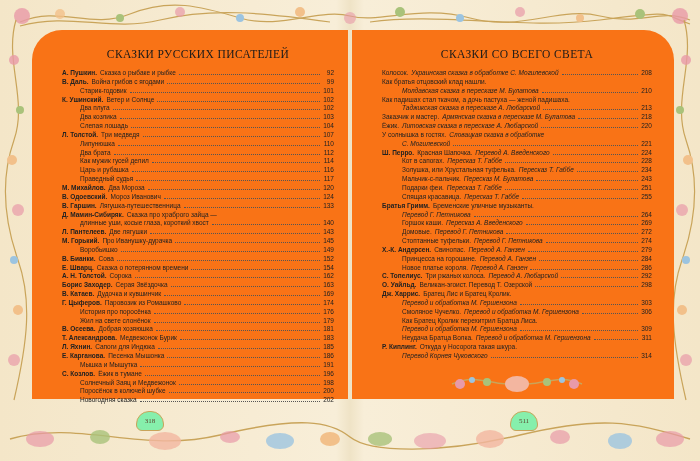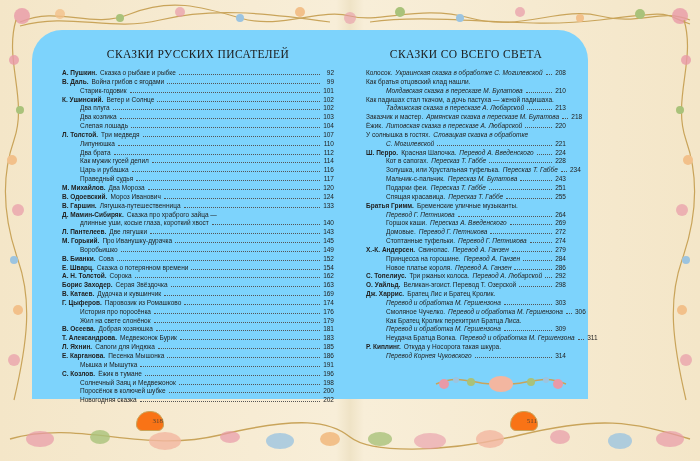--- a/index.html
+++ b/index.html
@@ -4,24 +4,24 @@
 <style>
   html, body { margin: 0; padding: 0; }
   body {
     width: 700px; height: 461px; overflow: hidden;
     background: #f6ead0;
     font-family: "Liberation Sans", sans-serif;
     position: relative;
   }
   .spread { position: absolute; inset: 0; background: linear-gradient(90deg, #f4e6c8 0%, #f8eed8 48%, #efe3c6 50%, #f8eed8 52%, #f4e6c8 100%); }
   .page {
-    position: absolute; top: 30px; bottom: 62px; background: #7dd3fc;
+    position: absolute; top: 30px; bottom: 62px; background: #f97316;
   }
   .page.left { left: 32px; width: 316px; border-top-left-radius: 30px; }
-  .page.right { left: 336px; width: 252px; border-top-right-radius: 30px; }
+  .page.right { left: 352px; width: 322px; border-top-right-radius: 30px; }
   .page-inner { position: absolute; top: 18px; left: 30px; right: 14px; }
   .page.right .page-inner { left: 30px; right: 22px; }
   .section-title {
     font-family: "Liberation Serif", serif; font-size: 11.5px; letter-spacing: 0.4px;
     text-align: center; color: #1a1a1a; margin: 0 0 9px 0; font-weight: normal;
   }
   .toc { list-style: none; margin: 0; padding: 0; }
   .row { display: flex; align-items: baseline; font-size: 6.5px; line-height: 8.85px; color: #222; white-space: nowrap; }
   .row.indent { padding-left: 18px; }
   .row.indent2 { padding-left: 20px; }
@@ -30,21 +30,21 @@
   .note { font-style: italic; margin-left: 3px; }
   .dots { flex: 1; border-bottom: 1px dotted #555; margin: 0 2px 2px 3px; min-width: 6px; }
   .num { min-width: 12px; text-align: right; }
   
   .border-top { position: absolute; left: 0; right: 0; top: 0; height: 34px; }
   .border-bottom { position: absolute; left: 0; right: 0; bottom: 0; height: 62px; }
   .border-left { position: absolute; left: 0; top: 0; bottom: 0; width: 34px; }
   .border-right { position: absolute; right: 0; top: 0; bottom: 0; width: 34px; }
   .pagenum {
     position: absolute; bottom: 30px; width: 26px; height: 18px; border-radius: 13px 13px 6px 6px;
-    background: #f97316; border: 1px solid #c9a45a; text-align: right;
+    background: #86efac; border: 1px solid #c9a45a; text-align: center;
     font-family: "Liberation Serif", serif; font-size: 7px; line-height: 18px; color: #5a4630;
   }
   .ornament { position: absolute; }
 </style>
 </head>
 <body>
 
 <div class="spread"></div>
 
 <svg class="border-top" viewBox="0 0 700 34" preserveAspectRatio="none">

